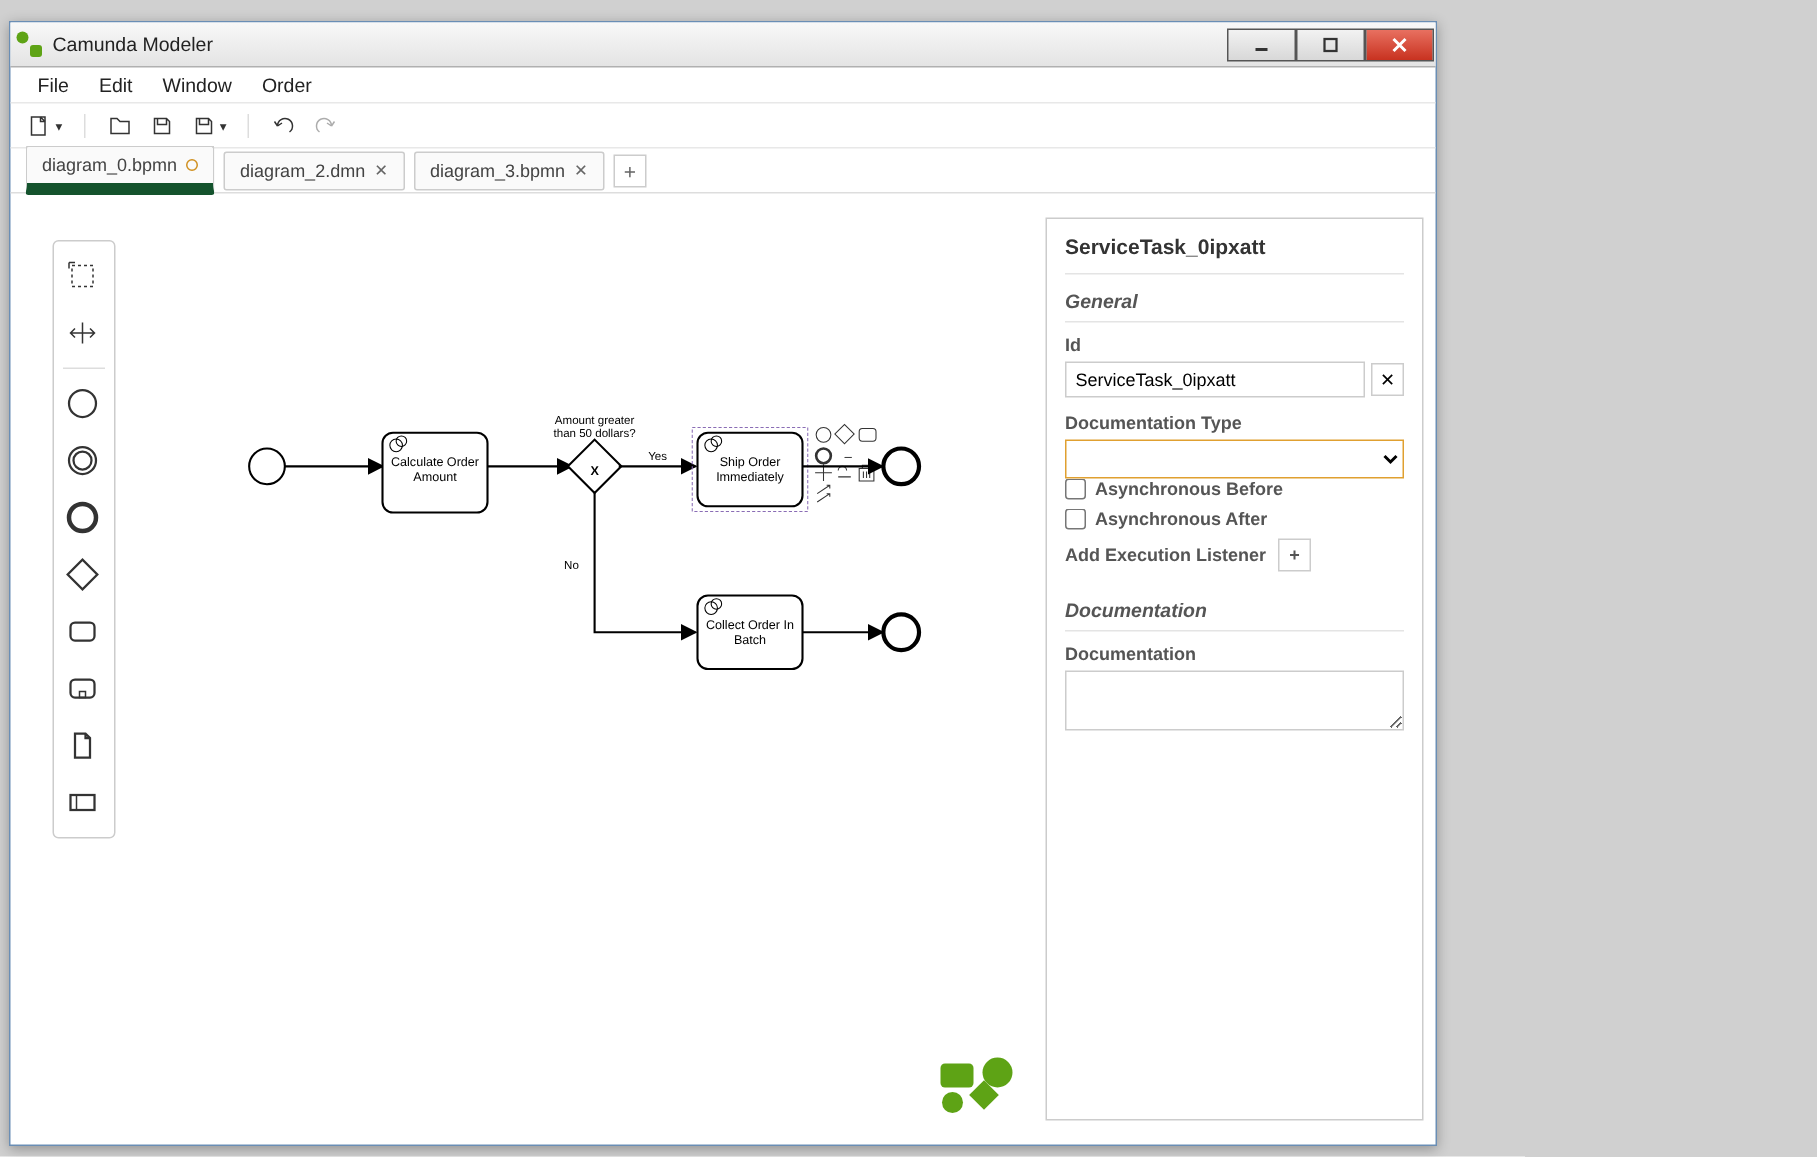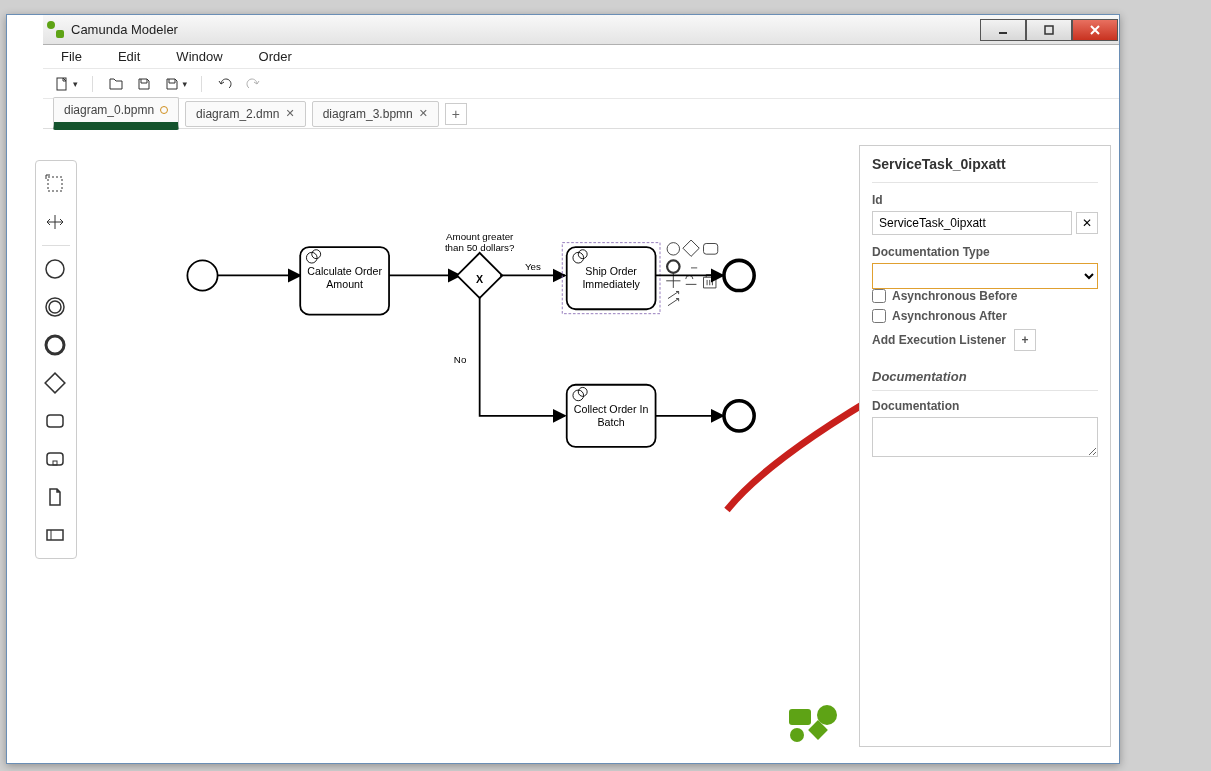--- a/index.html
+++ b/index.html
@@ -1,29 +1,29 @@
 <!DOCTYPE html>
 <html><head>
 <meta charset="utf-8">
 <style>
 * { box-sizing: border-box; margin: 0; padding: 0; font-family: Arial, sans-serif; }
 body { background: #d0d0d0; width: 1211px; height: 771px; overflow: hidden; }
 
-.window { position: absolute; left: 6px; top: 14px; width: 1114px; height: 750px; background: #fff; border: 1px solid #6a8eb5; box-shadow: 0 2px 8px rgba(0,0,0,0.3); padding-left: 36px; }
+.window { position: absolute; left: 6px; top: 14px; width: 952px; height: 750px; background: #fff; border: 1px solid #6a8eb5; box-shadow: 0 2px 8px rgba(0,0,0,0.3); }
 .titlebar { height: 30px; background: linear-gradient(to bottom, #f8f8f8, #e4e4e4); display: flex; align-items: center; padding: 0 4px; border-bottom: 1px solid #b0b0b0; }
 .titlebar-icon { width: 18px; height: 18px; margin-right: 6px; position: relative; }
 .titlebar-icon::before { content:''; position:absolute; width:8px; height:8px; background:#5ea315; border-radius:50%; left:0; top:0; }
 .titlebar-icon::after { content:''; position:absolute; width:8px; height:8px; background:#5ea315; border-radius:2px; left:9px; top:9px; }
 .titlebar-title { font-size: 13px; color: #222; flex: 1; }
 .winbtns { display:flex; gap:0; margin-right:-3px;}
 .winbtn { width: 46px; height: 22px; border: 1px solid #555; display:flex; align-items:center; justify-content:center; background: linear-gradient(to bottom,#f2f2f2,#d8d8d8); }
 .winbtn.close { background: linear-gradient(to bottom,#e87060,#c83220); }
 .winbtn.close svg path { stroke:#fff; }
 
-.menubar { height: 24px; display:flex; align-items:center; padding: 0 8px; border-bottom: 1px solid #e8e8e8; gap: 16px; }
+.menubar { height: 24px; display:flex; align-items:center; padding: 0 8px; border-bottom: 1px solid #e8e8e8; }
 .menubar div { font-size: 13px; color: #222; padding: 3px 10px; cursor: default; }
 .toolbar { height: 30px; display:flex; align-items:center; padding: 0 10px; gap:10px; border-bottom:1px solid #e8e8e8; }
 .toolbar .tb { width:18px; height:18px; display:flex; align-items:center; justify-content:center; color:#333; }
 .toolbar .sep { width:1px; height:16px; background:#ddd; margin:0 4px;}
 
 .tabstrip { height: 30px; display:flex; align-items:center; padding: 0 10px; gap:6px; border-bottom:1px solid #ddd; }
 .tab { border:1px solid #ccc; background:#fafafa; font-size:12px; padding:5px 10px; border-radius:2px; display:flex; align-items:center; gap:6px; color:#444; }
 .tab.active { border-bottom:8px solid #14532d; }
 .tab.active .dirty { width:8px;height:8px;border:1px solid #d09020; border-radius:50%; display:inline-block;}
 .tab .closex { color:#666; font-size:11px; }
@@ -282,20 +282,21 @@
           <circle cx="40" cy="12" r="10" fill="#5ea315"></circle>
           <rect x="24" y="20" width="14" height="14" fill="#5ea315" transform="rotate(45 31 27)"></rect>
           <circle cx="10" cy="32" r="7" fill="#5ea315"></circle>
         </svg>
     </div>
 
     <div class="panel">
       <div class="panel-tab"></div>
       <div class="panel-title">ServiceTask_0ipxatt</div>
 
+      <div class="panel-section">General</div>
       <div class="panel-label">Id</div>
       <div class="panel-row">
         <input class="panel-input" value="ServiceTask_0ipxatt" style="">
         <div class="panel-btn-x">✕</div>
       </div>
 
       <div class="panel-label">Documentation Type</div>
       <select class="panel-select"><option></option></select>
 
       <label class="panel-check">

